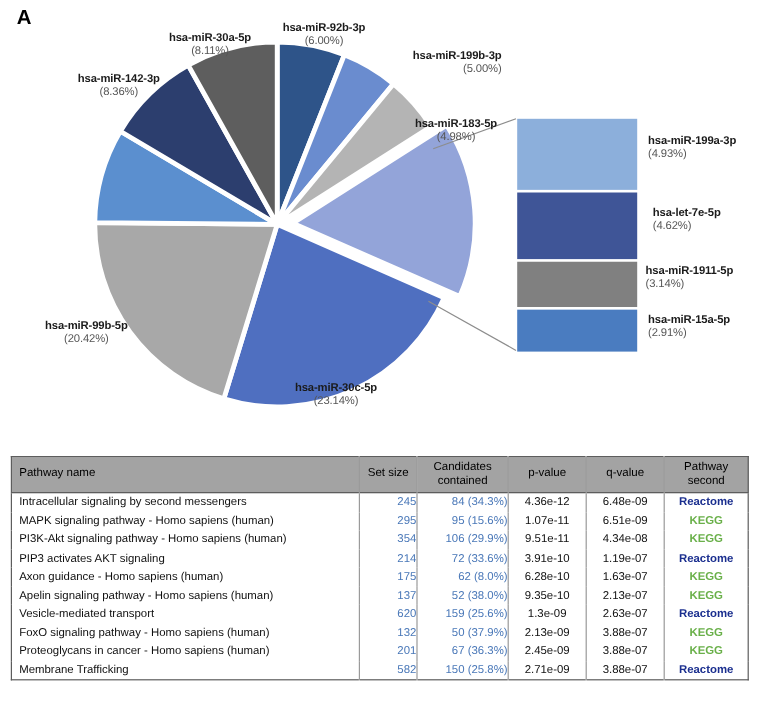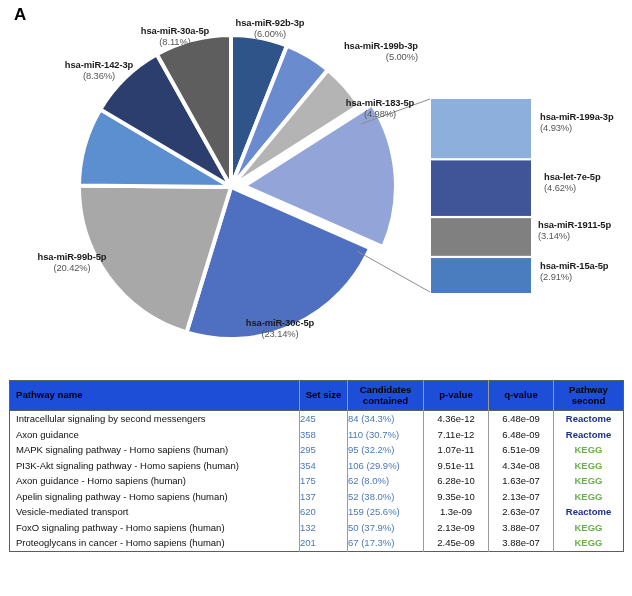--- a/index.html
+++ b/index.html
@@ -82,23 +82,23 @@
     font-family: "Liberation Sans", sans-serif;
     background: #ffffff;
   }
   table#pathway-table th,
   table#pathway-table td {
     padding: 0;
     margin: 0;
   }
   
   #pathway-table thead th {
-    background: #1d4ed8;
+    background: #a3a3a3;
     font-size: 9.6px;
-    font-weight: bold;
+    font-weight: normal;
     color: #000000;
     height: 29px;
     vertical-align: middle;
     border-left: 1px solid #9a9a9a;
     line-height: 1.12;
   }
   #pathway-table thead th:first-child {
     border-left: none;
     text-align: left;
     padding-left: 6px;
@@ -112,21 +112,21 @@
     border-left: 1px solid #9a9a9a;
     line-height: 1;
   }
   #pathway-table tbody td.name {
     border-left: none;
     text-align: left;
     padding-left: 6px;
     color: #0f0f0f;
   }
   #pathway-table tbody td.num {
-    text-align: left;
+    text-align: right;
     color: #4a78b8;
   }
   #pathway-table tbody td.pv {
     text-align: center;
     color: #101010;
   }
   #pathway-table tbody td.src {
     text-align: center;
     font-weight: bold;
   }
@@ -199,21 +199,21 @@
     <span class="nm">hsa-miR-183-5p</span>
     <span class="pc">(4.98%)</span>
   </div>
 
   <div class="callout" style="left:44px; top:60px; width:110px;">
     <span class="nm">hsa-miR-142-3p</span>
     <span class="pc">(8.36%)</span>
   </div>
 
 
-  <div class="callout" style="left:16px; top:252px; width:112px;">
+  <div class="callout" style="left:16px; top:266px; width:112px;">
     <span class="nm">hsa-miR-99b-5p</span>
     <span class="pc">(20.42%)</span>
   </div>
 
   <div class="callout" style="left:224px; top:318px; width:112px;">
     <span class="nm">hsa-miR-30c-5p</span>
     <span class="pc">(23.14%)</span>
   </div>
 
   <div class="callout left-al" style="left:540px; top:112px; width:95px;">
@@ -268,42 +268,42 @@
       <tbody id="pathway-table-body">
           <tr>
             <td class="name">Intracellular signaling by second messengers</td>
             <td class="num">245</td>
             <td class="num">84 (34.3%)</td>
             <td class="pv">4.36e-12</td>
             <td class="pv">6.48e-09</td>
             <td class="src src-reactome">Reactome</td>
           </tr>
           <tr>
-            <td class="name">Axon guidance</td>
-            <td class="num">358</td>
-            <td class="num">110 (30.7%)</td>
-            <td class="pv">7.11e-12</td>
-            <td class="pv">6.48e-09</td>
-            <td class="src src-reactome">Reactome</td>
-          </tr>
-          <tr>
             <td class="name">MAPK signaling pathway - Homo sapiens (human)</td>
             <td class="num">295</td>
-            <td class="num">95 (32.2%)</td>
+            <td class="num">95 (15.6%)</td>
             <td class="pv">1.07e-11</td>
             <td class="pv">6.51e-09</td>
             <td class="src src-kegg">KEGG</td>
           </tr>
           <tr>
             <td class="name">PI3K-Akt signaling pathway - Homo sapiens (human)</td>
             <td class="num">354</td>
             <td class="num">106 (29.9%)</td>
             <td class="pv">9.51e-11</td>
             <td class="pv">4.34e-08</td>
             <td class="src src-kegg">KEGG</td>
+          </tr>
+          <tr>
+            <td class="name">PIP3 activates AKT signaling</td>
+            <td class="num">214</td>
+            <td class="num">72 (33.6%)</td>
+            <td class="pv">3.91e-10</td>
+            <td class="pv">1.19e-07</td>
+            <td class="src src-reactome">Reactome</td>
           </tr>
           <tr>
             <td class="name">Axon guidance - Homo sapiens (human)</td>
             <td class="num">175</td>
             <td class="num">62 (8.0%)</td>
             <td class="pv">6.28e-10</td>
             <td class="pv">1.63e-07</td>
             <td class="src src-kegg">KEGG</td>
           </tr>
           <tr>
@@ -326,21 +326,29 @@
             <td class="name">FoxO signaling pathway - Homo sapiens (human)</td>
             <td class="num">132</td>
             <td class="num">50 (37.9%)</td>
             <td class="pv">2.13e-09</td>
             <td class="pv">3.88e-07</td>
             <td class="src src-kegg">KEGG</td>
           </tr>
           <tr>
             <td class="name">Proteoglycans in cancer - Homo sapiens (human)</td>
             <td class="num">201</td>
-            <td class="num">67 (17.3%)</td>
+            <td class="num">67 (36.3%)</td>
             <td class="pv">2.45e-09</td>
             <td class="pv">3.88e-07</td>
             <td class="src src-kegg">KEGG</td>
           </tr>
+          <tr>
+            <td class="name">Membrane Trafficking</td>
+            <td class="num">582</td>
+            <td class="num">150 (25.8%)</td>
+            <td class="pv">2.71e-09</td>
+            <td class="pv">3.88e-07</td>
+            <td class="src src-reactome">Reactome</td>
+          </tr>
         </tbody>
     </table>
   </div>
 </div>
 
 </body></html>

